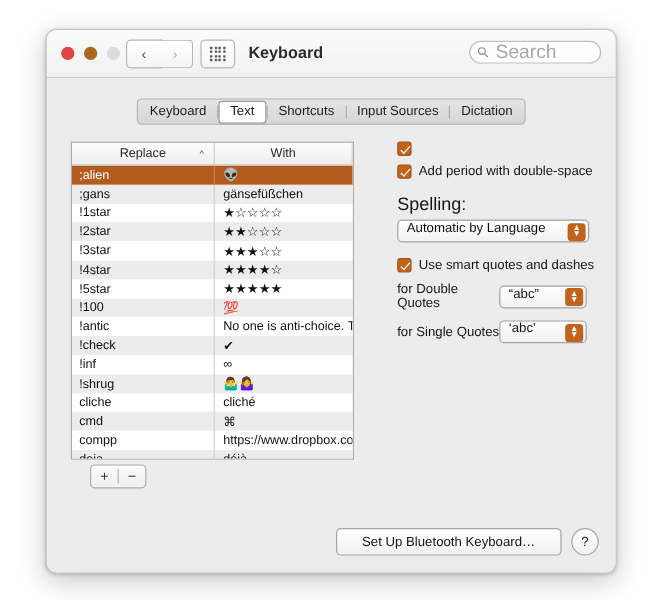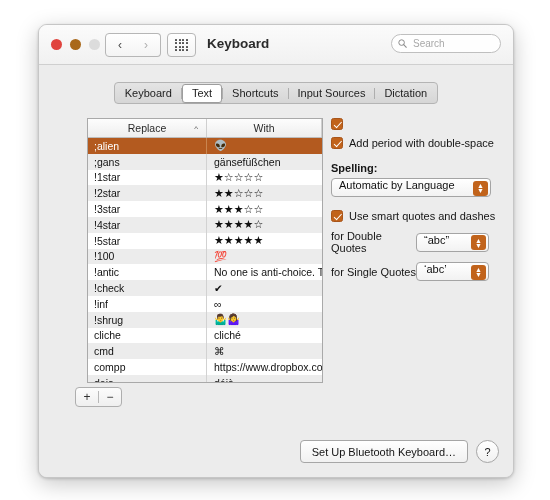--- a/index.html
+++ b/index.html
@@ -63,21 +63,21 @@
     background: #fefefe;
     border: 1px solid #bfbfbf;
     border-radius: 10px;
     display: flex; align-items: center; padding: 0 6px;
     box-sizing: border-box;
   }
   #search-box svg { flex: none; margin-right: 4px; }
   #search-input {
     border: none; outline: none; background: transparent;
     font-family: "Liberation Sans", sans-serif;
-    font-size: 10px; color: #333; width: 100%;
+    font-size: 16px; color: #333; width: 100%;
   }
   #search-input::placeholder { color: #a8a8a8; }
 
   
   #body { position: relative; height: 412px; background: #ececec; }
 
   
   #tabbar {
     position: absolute; top: 17px; left: 0; right: 0;
     display: flex; justify-content: center;
@@ -99,21 +99,21 @@
   .tab.active {
     background: #ffffff;
     border: 1px solid #9d9d9d;
     box-shadow: 0 1px 0 rgba(0,0,0,0.06);
     height: 17px; line-height: 17px;
   }
   .tabsep { width: 1px; height: 11px; background: #aeaeae; }
 
   
   #table {
-    position: absolute; left: 48px; top: 53px;
+    position: absolute; left: 20px; top: 53px;
     width: 236px; height: 265px;
     background: #ffffff;
     border: 1px solid #a9a9a9;
     box-sizing: border-box;
     overflow: hidden;
   }
   #thead {
     display: flex; height: 18px;
     background: linear-gradient(#fdfdfd, #eeeeee);
     border-bottom: 1px solid #bdbdbd;
@@ -172,21 +172,21 @@
   }
   .chk.on::after {
     content: "";
     position: absolute; left: 3.5px; top: 0.8px;
     width: 3px; height: 6.5px;
     border: solid #ffffff; border-width: 0 1.6px 1.6px 0;
     transform: rotate(42deg);
   }
   .chk-label { font-size: 11px; color: #151515; line-height: 12px; }
 
-  .sec-label { font-size: 11px; color: #151515; margin: 13px 0 4px 0; font-weight: bold; }
+  .sec-label { font-size: 15px; color: #151515; margin: 13px 0 4px 0; }
 
   .popup {
     position: relative;
     height: 19px;
     background: linear-gradient(#ffffff, #f2f2f2);
     border: 1px solid #a4a4a4;
     border-radius: 4px;
     display: flex; align-items: flex-start;
     font-size: 11px; color: #101010;
     padding-left: 7px;
@@ -204,21 +204,21 @@
     color: #fff; line-height: 5px;
   }
   .pop-arrows span { font-size: 7px; display: block; }
 
   .quote-row { display: flex; align-items: center; margin-top: 8px; }
   .quote-label { font-size: 11px; color: #151515; width: 85px; }
 
   
   #bottom { position: absolute; right: 14px; bottom: 14px; display: flex; align-items: center; gap: 8px; }
   #bt-btn {
-    height: 21px; padding: 0 11px;
+    height: 21px; padding: 0 21px;
     background: linear-gradient(#ffffff, #f1f1f1);
     border: 1px solid #a6a6a6; border-radius: 4px;
     font-size: 11px; color: #141414;
     display: flex; align-items: center;
   }
   #help-btn {
     width: 21px; height: 21px; border-radius: 50%;
     background: linear-gradient(#ffffff, #f1f1f1);
     border: 1px solid #a6a6a6;
     font-size: 11px; color: #141414;

